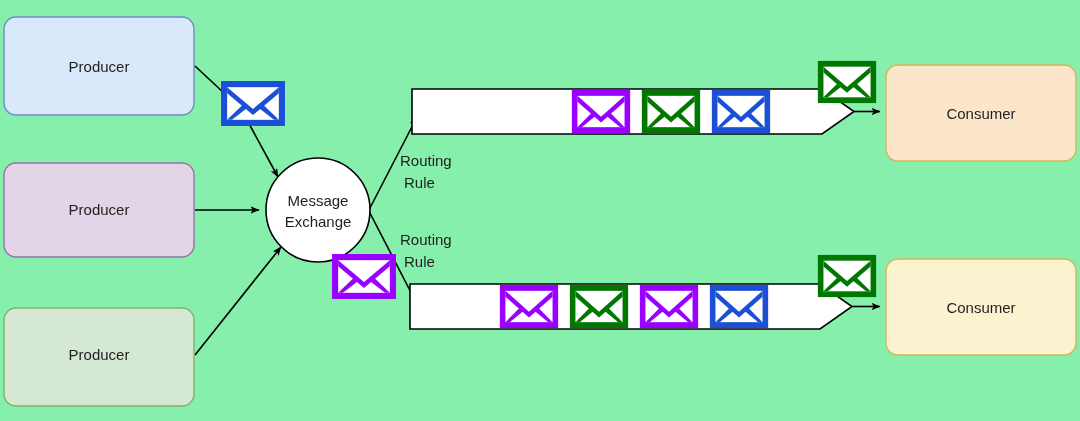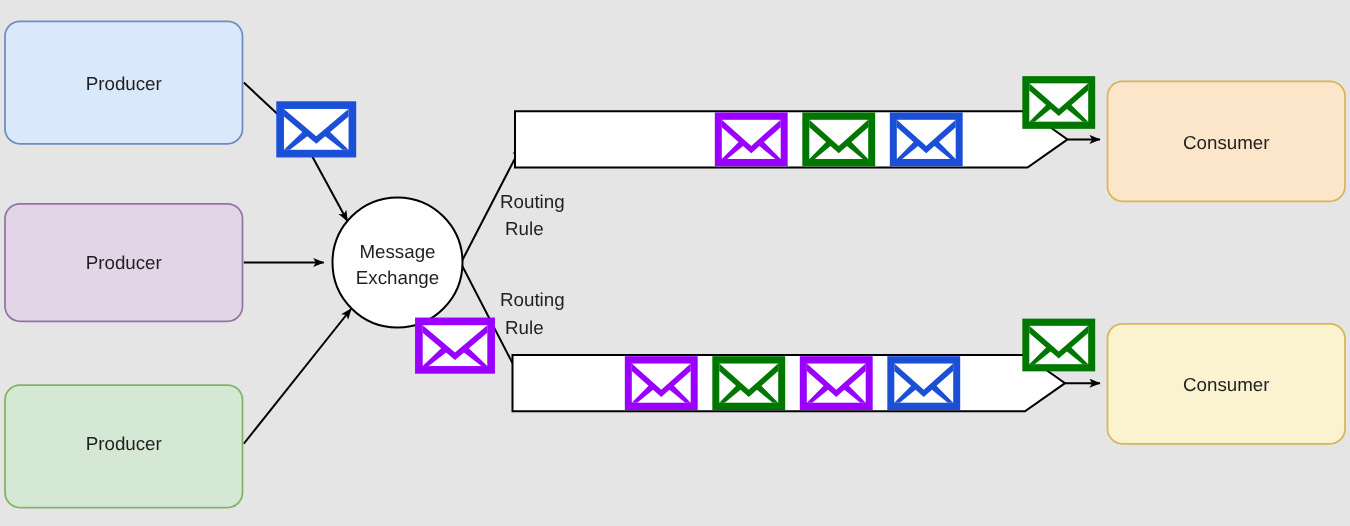--- a/index.html
+++ b/index.html
@@ -7,21 +7,21 @@
     padding: 0;
     background: #ffffff;
   }
   body {
     font-family: "Liberation Sans", sans-serif;
   }
   #canvas {
     position: relative;
     width: 1080px;
     height: 421px;
-    background: #e5e5e5;
+    background: #86efac;
     overflow: hidden;
   }
   #svg-layer {
     position: absolute;
     left: 0;
     top: 0;
     width: 1080px;
     height: 421px;
   }
   .node-label {

